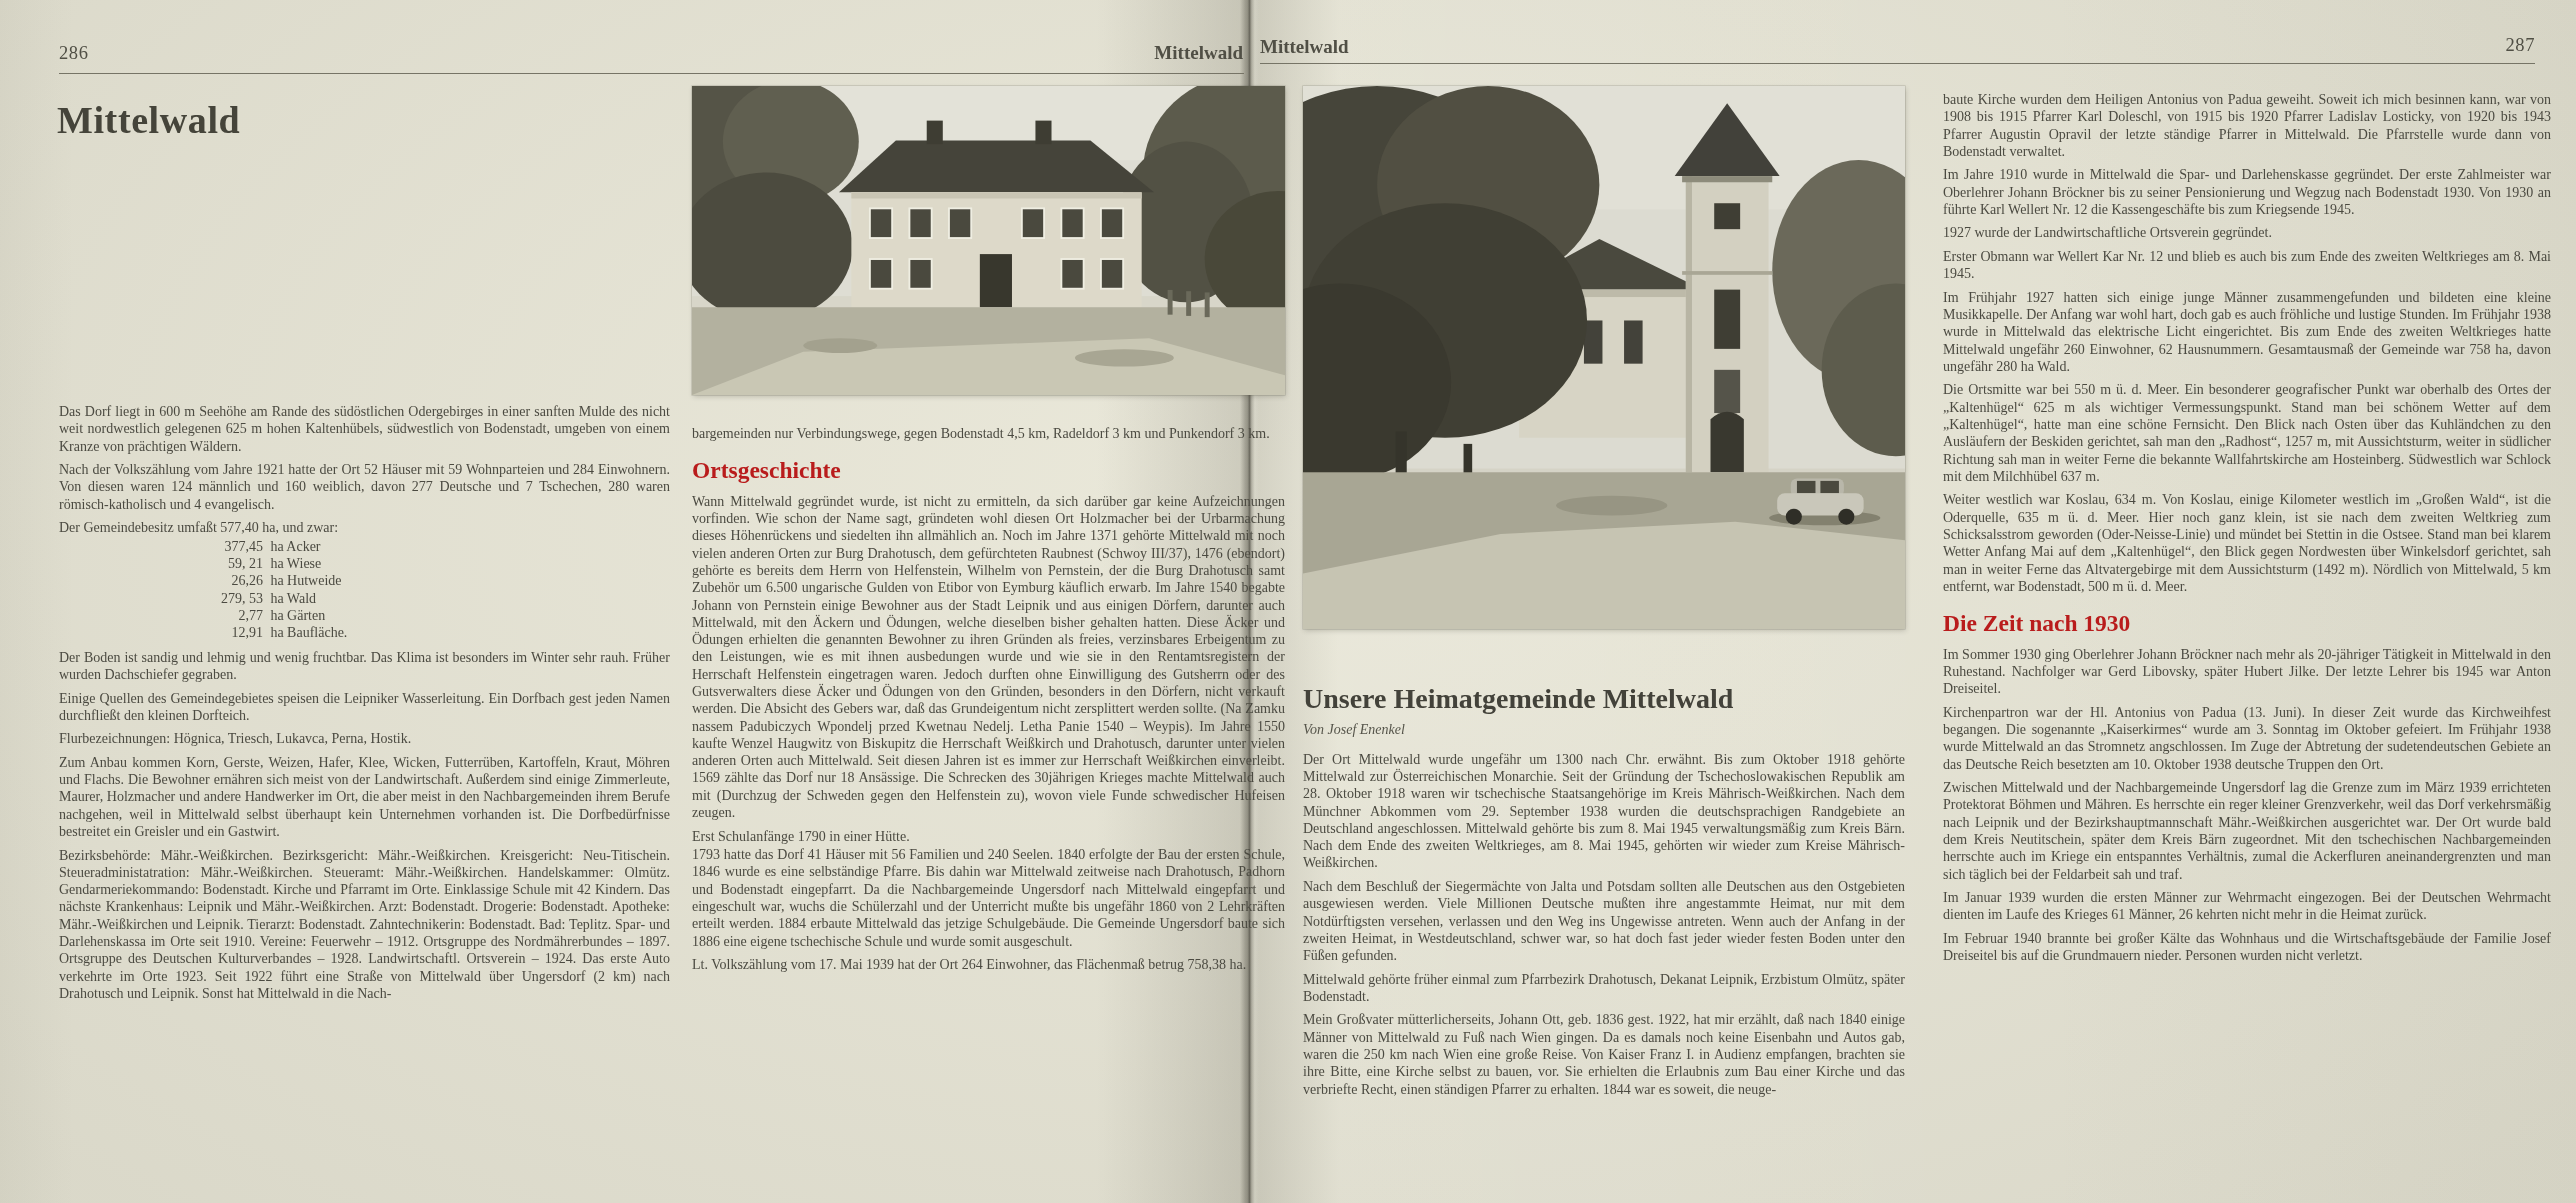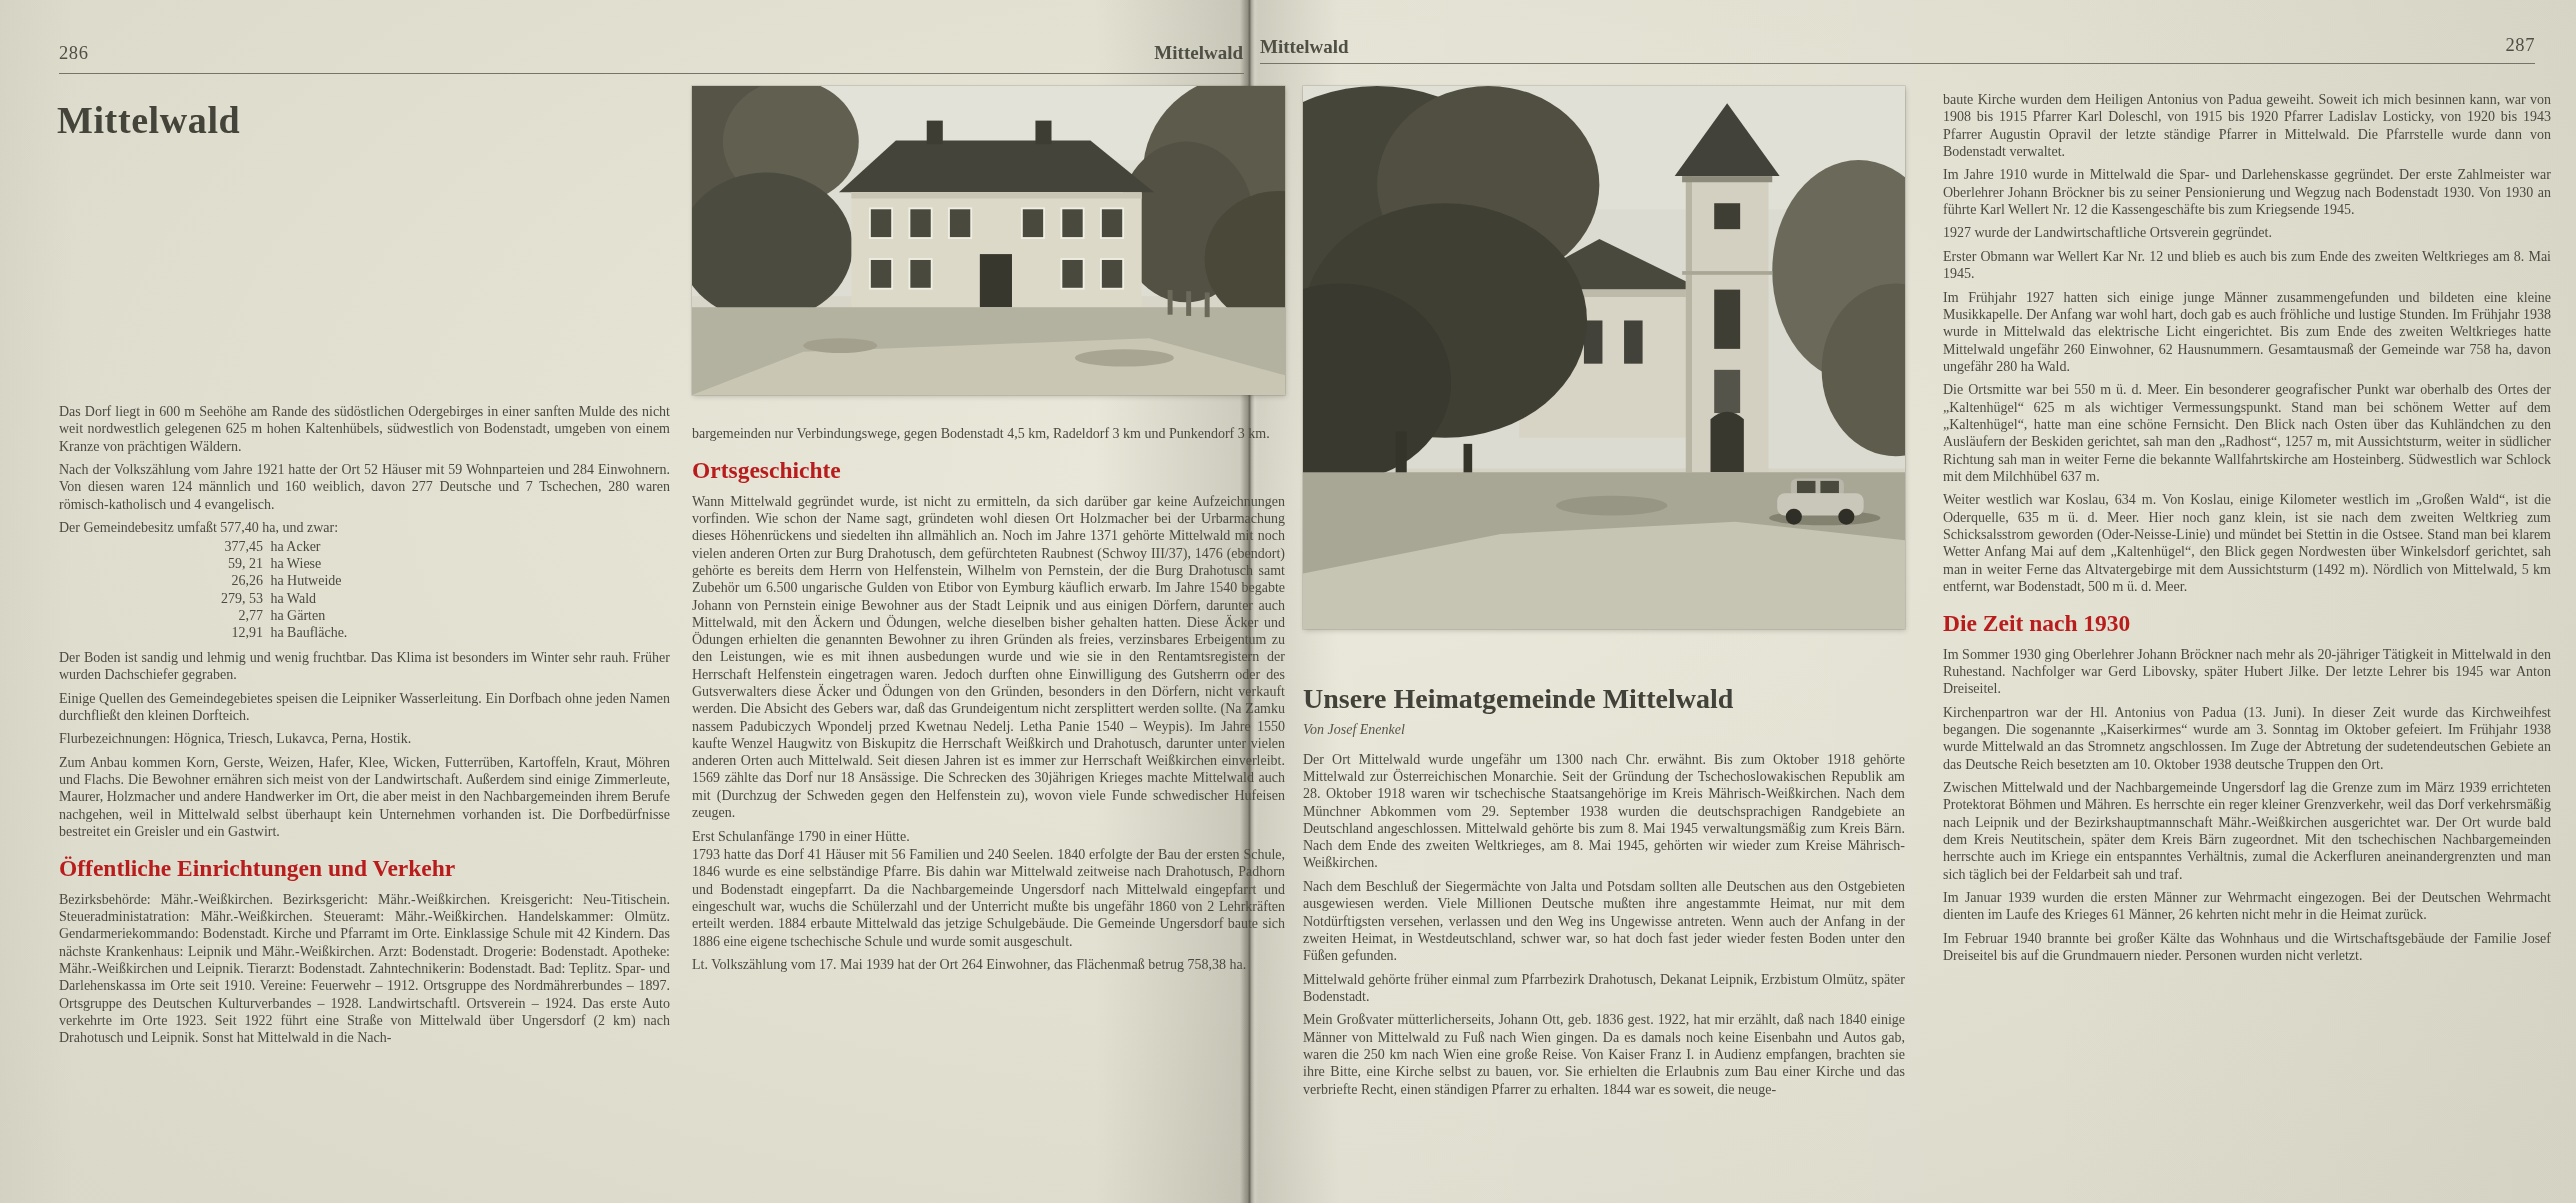--- a/index.html
+++ b/index.html
@@ -175,24 +175,23 @@
     <div class="land-row">
         <span class="land-amt">2,77</span>
         <span>ha Gärten</span>
       </div>
     <div class="land-row">
         <span class="land-amt">12,91</span>
         <span>ha Baufläche.</span>
       </div>
   </div>
   <p>Der Boden ist sandig und lehmig und wenig fruchtbar. Das Klima ist besonders im Winter sehr rauh. Früher wurden Dachschiefer gegraben.</p>
-  <p>Einige Quellen des Gemeindegebietes speisen die Leipniker Wasserleitung. Ein Dorfbach ohne jeden Namen durchfließt den kleinen Dorfteich.</p>
+  <p>Einige Quellen des Gemeindegebietes speisen die Leipniker Wasserleitung. Ein Dorfbach gest jeden Namen durchfließt den kleinen Dorfteich.</p>
   <p>Flurbezeichnungen: Högnica, Triesch, Lukavca, Perna, Hostik.</p>
   <p>Zum Anbau kommen Korn, Gerste, Weizen, Hafer, Klee, Wicken, Futterrüben, Kartoffeln, Kraut, Möhren und Flachs. Die Bewohner ernähren sich meist von der Landwirtschaft. Außerdem sind einige Zimmerleute, Maurer, Holzmacher und andere Handwerker im Ort, die aber meist in den Nachbargemeinden ihrem Berufe nachgehen, weil in Mittelwald selbst überhaupt kein Unternehmen vorhanden ist. Die Dorfbedürfnisse bestreitet ein Greisler und ein Gastwirt.</p>
-  <h2 class="sec">Öffentliche Einrichtungen und Verkehr</h2>
   <p>Bezirksbehörde: Mähr.-Weißkirchen. Bezirksgericht: Mähr.-Weißkirchen. Kreisgericht: Neu-Titischein. Steueradministatration: Mähr.-Weißkirchen. Steueramt: Mähr.-Weißkirchen. Handelskammer: Olmütz. Gendarmeriekommando: Bodenstadt. Kirche und Pfarramt im Orte. Einklassige Schule mit 42 Kindern. Das nächste Krankenhaus: Leipnik und Mähr.-Weißkirchen. Arzt: Bodenstadt. Drogerie: Bodenstadt. Apotheke: Mähr.-Weißkirchen und Leipnik. Tierarzt: Bodenstadt. Zahntechnikerin: Bodenstadt. Bad: Teplitz. Spar- und Darlehenskassa im Orte seit 1910. Vereine: Feuerwehr – 1912. Ortsgruppe des Nordmährerbundes – 1897. Ortsgruppe des Deutschen Kulturverbandes – 1928. Landwirtschaftl. Ortsverein – 1924. Das erste Auto verkehrte im Orte 1923. Seit 1922 führt eine Straße von Mittelwald über Ungersdorf (2 km) nach Drahotusch und Leipnik. Sonst hat Mittelwald in die Nach-</p>
 </div>
 
 <div class="col" style="left:692px;top:425px;width:593px;height:753px;">
   <p>bargemeinden nur Verbindungswege, gegen Bodenstadt 4,5 km, Radeldorf 3 km und Punkendorf 3 km.</p>
   <h2 class="sec">Ortsgeschichte</h2>
   <p>Wann Mittelwald gegründet wurde, ist nicht zu ermitteln, da sich darüber gar keine Aufzeichnungen vorfinden. Wie schon der Name sagt, gründeten wohl diesen Ort Holzmacher bei der Urbarmachung dieses Höhenrückens und siedelten ihn allmählich an. Noch im Jahre 1371 gehörte Mittelwald mit noch vielen anderen Orten zur Burg Drahotusch, dem gefürchteten Raubnest (Schwoy III/37), 1476 (ebendort) gehörte es bereits dem Herrn von Helfenstein, Wilhelm von Pernstein, der die Burg Drahotusch samt Zubehör um 6.500 ungarische Gulden von Etibor von Eymburg käuflich erwarb. Im Jahre 1540 begabte Johann von Pernstein einige Bewohner aus der Stadt Leipnik und aus einigen Dörfern, darunter auch Mittelwald, mit den Äckern und Ödungen, welche dieselben bisher gehalten hatten. Diese Äcker und Ödungen erhielten die genannten Bewohner zu ihren Gründen als freies, verzinsbares Erbeigentum zu den Leistungen, wie es mit ihnen ausbedungen wurde und wie sie in den Rentamtsregistern der Herrschaft Helfenstein eingetragen waren. Jedoch durften ohne Einwilligung des Gutsherrn oder des Gutsverwalters diese Äcker und Ödungen von den Gründen, besonders in den Dörfern, nicht verkauft werden. Die Absicht des Gebers war, daß das Grundeigentum nicht zersplittert werden sollte. (Na Zamku nassem Padubiczych Wpondelj przed Kwetnau Nedelj. Letha Panie 1540 – Weypis). Im Jahre 1550 kaufte Wenzel Haugwitz von Biskupitz die Herrschaft Weißkirch und Drahotusch, darunter unter vielen anderen Orten auch Mittelwald. Seit diesen Jahren ist es immer zur Herrschaft Weißkirchen einverleibt. 1569 zählte das Dorf nur 18 Ansässige. Die Schrecken des 30jährigen Krieges machte Mittelwald auch mit (Durchzug der Schweden gegen den Helfenstein zu), wovon viele Funde schwedischer Hufeisen zeugen.</p>
   <p class="tight">Erst Schulanfänge 1790 in einer Hütte.</p>
   <p>1793 hatte das Dorf 41 Häuser mit 56 Familien und 240 Seelen. 1840 erfolgte der Bau der ersten Schule, 1846 wurde es eine selbständige Pfarre. Bis dahin war Mittelwald zeitweise nach Drahotusch, Padhorn und Bodenstadt eingepfarrt. Da die Nachbargemeinde Ungersdorf nach Mittelwald eingepfarrt und eingeschult war, wuchs die Schülerzahl und der Unterricht mußte bis ungefähr 1860 von 2 Lehrkräften erteilt werden. 1884 erbaute Mittelwald das jetzige Schulgebäude. Die Gemeinde Ungersdorf baute sich 1886 eine eigene tschechische Schule und wurde somit ausgeschult.</p>
   <p>Lt. Volkszählung vom 17. Mai 1939 hat der Ort 264 Einwohner, das Flächenmaß betrug 758,38 ha.</p>

